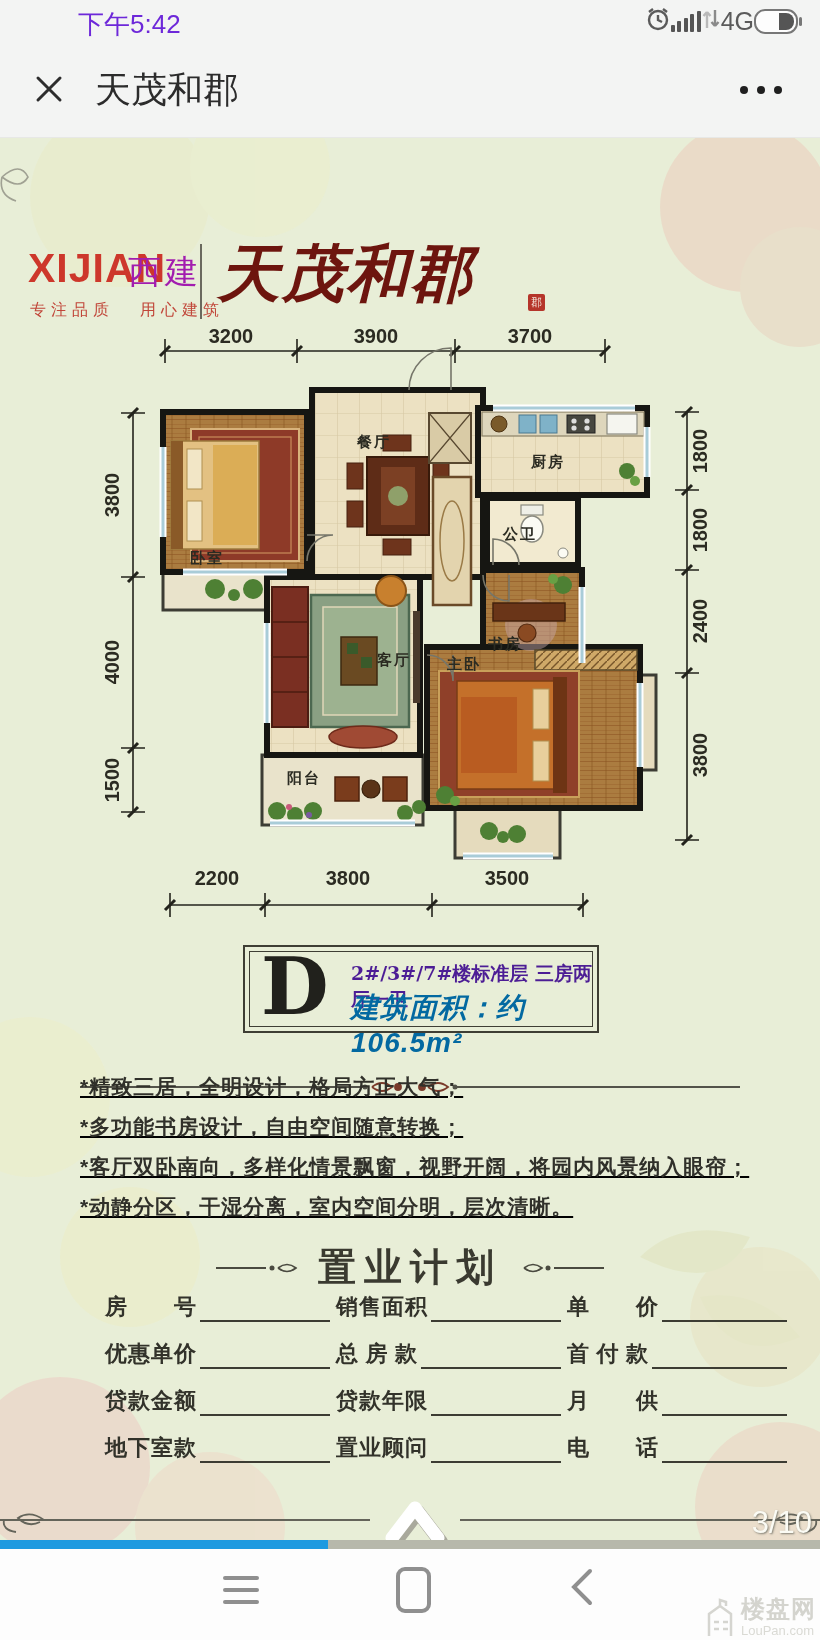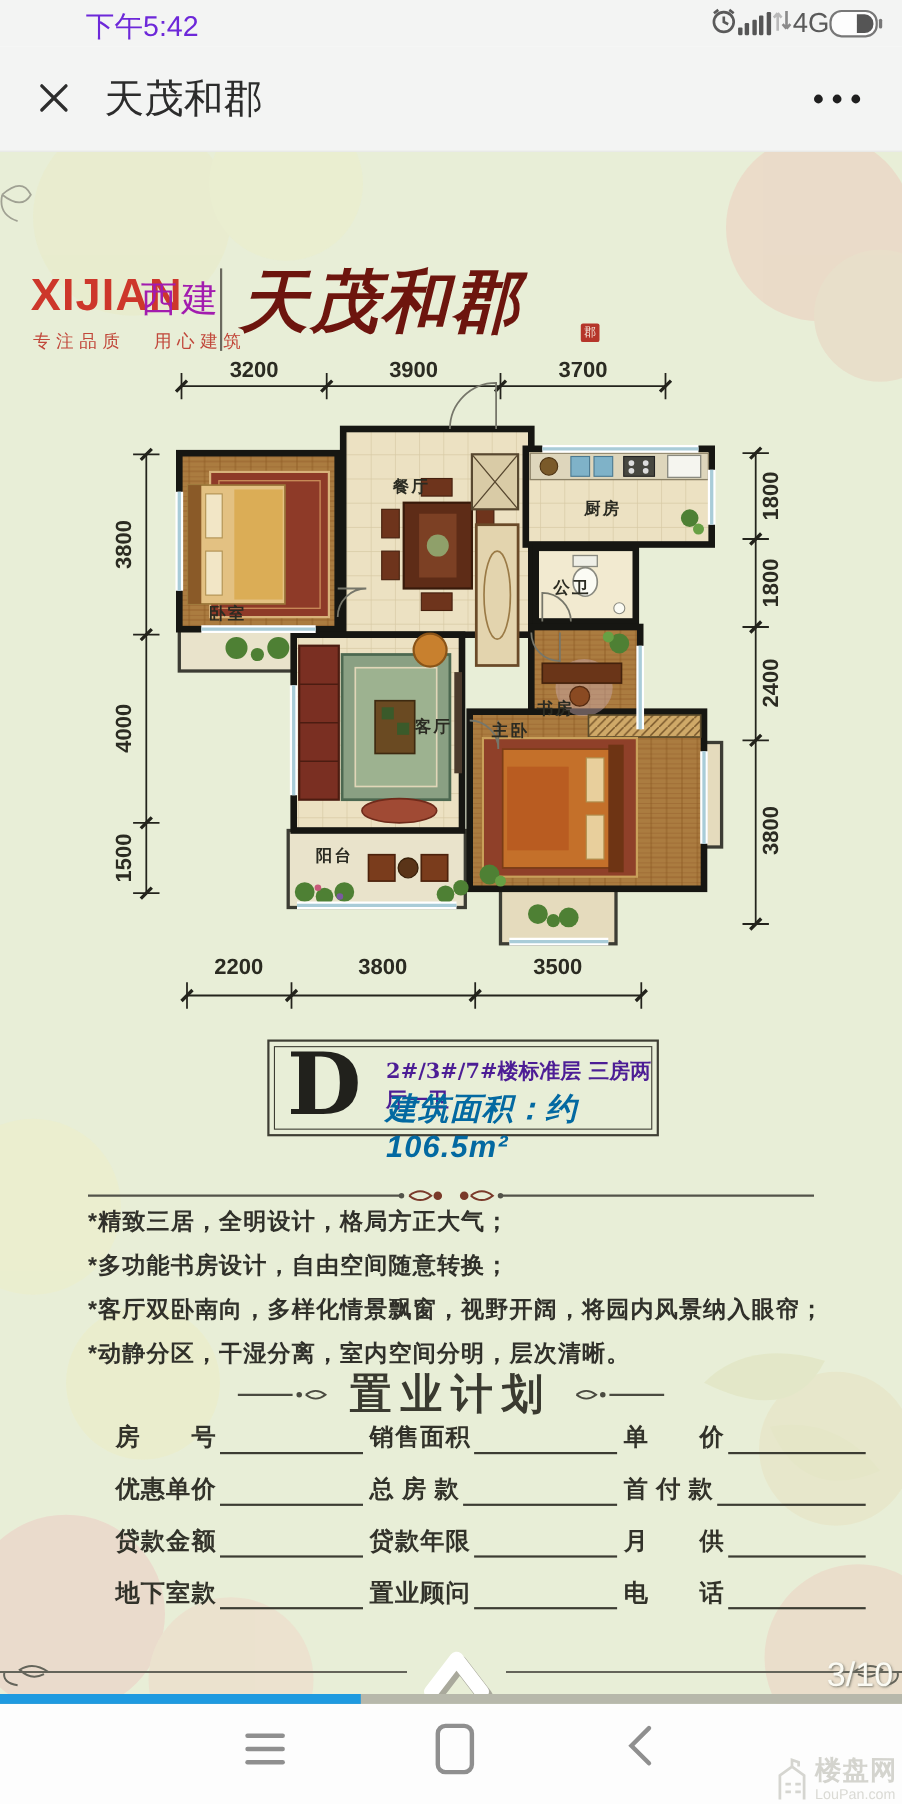--- a/index.html
+++ b/index.html
@@ -41,21 +41,21 @@
   .badge .frame{position:absolute;inset:0;border:2px solid #3e3e34;}
   .badge .frame:after{content:"";position:absolute;inset:4px;border:1px solid #3e3e34;}
   .badge-d{position:absolute;left:18px;top:-4px;font-family:"DejaVu Serif",serif;font-weight:bold;
            font-size:78px;color:#21211c;z-index:2;}
   .badge-spec{position:absolute;left:108px;top:16px;font-size:19px;color:#4c1d95;z-index:2;
               font-family:"DejaVu Serif",serif;font-weight:bold;}
   .badge-area{position:absolute;left:108px;top:44px;font-size:28px;font-weight:bold;color:#0369a1;z-index:2;letter-spacing:1px;font-style:italic;}
   
   .orn-divider{position:absolute;left:80px;top:940px;width:660px;height:20px;z-index:2;}
   
-  .features{position:absolute;left:80px;top:954px;width:680px;z-index:2;}
+  .features{position:absolute;left:80px;top:930px;width:680px;z-index:2;text-decoration:underline;}
   .features div{font-size:21px;font-weight:bold;color:#30302a;letter-spacing:1px;line-height:40px;}
   
   .plan-title{position:absolute;left:0;top:1105px;width:820px;display:flex;align-items:center;justify-content:center;gap:12px;z-index:2;}
   .plan-title .txt{font-size:38px;font-weight:bold;color:#3a3a30;letter-spacing:8px;}
   
   .form{position:absolute;left:105px;top:1155px;width:690px;z-index:2;
         display:grid;grid-template-columns:225px 225px 220px;column-gap:6px;row-gap:17px;}
   .cell{display:flex;align-items:flex-end;height:30px;font-family:Liberation Serif, serif;}
   .cell .lb{font-size:22px;font-weight:bold;color:#32322a;white-space:nowrap;letter-spacing:1px;}
   .cell .bl{flex:1;border-bottom:2.5px solid #3c3c33;height:22px;margin-left:3px;min-width:40px;}

